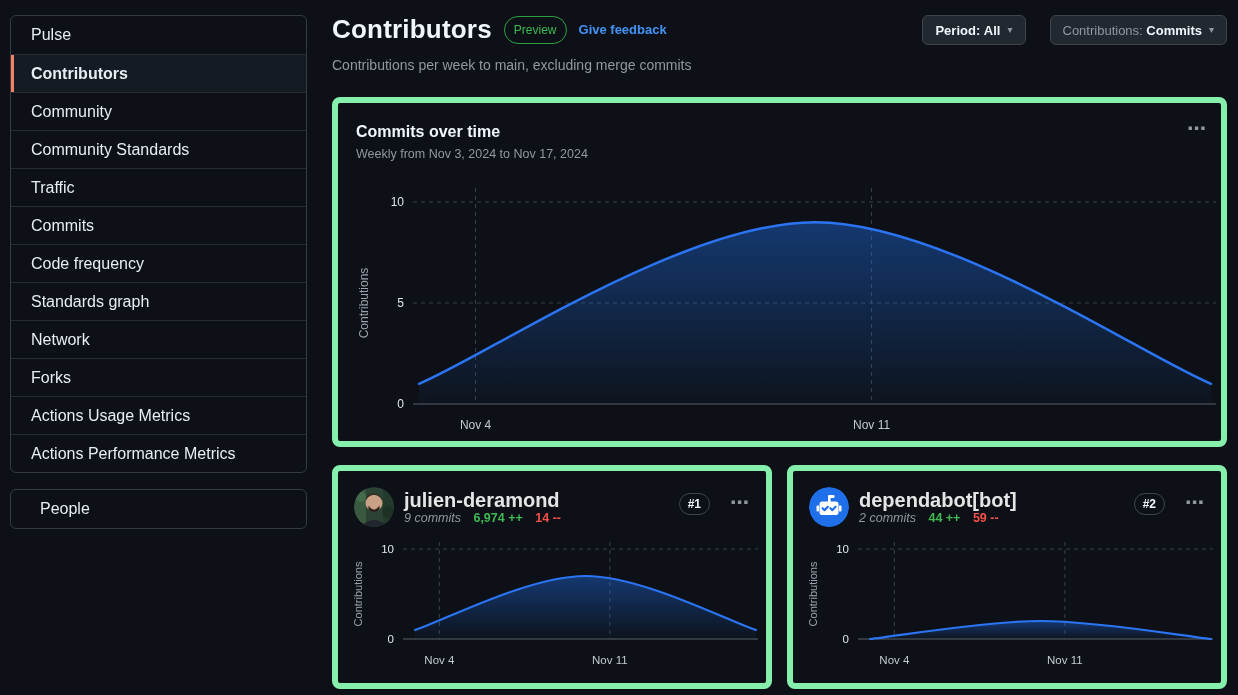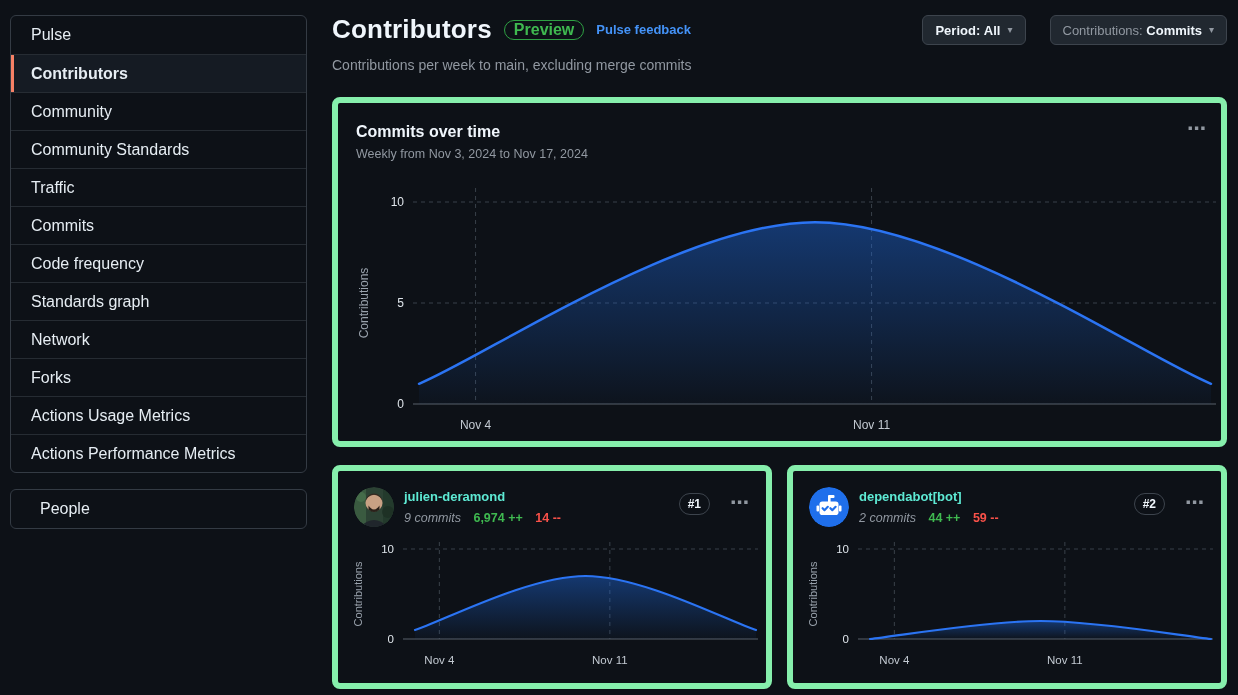--- a/index.html
+++ b/index.html
@@ -29,23 +29,23 @@
   .sb-active-bar {
     position:absolute; left:0; top:0; bottom:0; width:3px;
     background:#f78166; display:none;
   }
   .sb-item.active .sb-active-bar { display:block; }
   
   .header { position:absolute; left:332px; top:14px; }
   .title-row { display:flex; align-items:center; gap:12px; }
   .page-title { font-size:26px; font-weight:700; color:#f0f6fc; letter-spacing:.2px; }
   .preview-badge {
-    display:inline-flex; align-items:center; height:20px; padding:0 9px;
+    display:inline-flex; align-items:center; height:28px; padding:0 9px;
     border:1px solid #2ea043; border-radius:999px;
-    color:#3fb950; font-size:16px; font-weight:700;
+    color:#3fb950; font-size:12px; font-weight:400;
   }
   .feedback-link { color:#4493f8; font-size:13px; font-weight:600; text-decoration:none; cursor:pointer; }
   .subtitle { margin-top:12px; font-size:14px; color:#9198a1; }
   
   .toolbar { position:absolute; top:15px; right:11px; display:flex; gap:24px; }
   .btn {
     display:inline-flex; align-items:center; gap:7px; height:30px; padding:0 12px;
     background:#212830; border:1px solid #3d444d; border-radius:6px;
     font-family:"Liberation Sans", sans-serif; font-size:13px; color:#f0f6fc; cursor:pointer;
   }
@@ -65,22 +65,22 @@
   .card-subtitle { position:absolute; left:18px; top:44px; font-size:12.5px; color:#9198a1; }
   .kebab {
     position:absolute; right:14px; top:16px; background:none; border:none; cursor:pointer;
     color:#9198a1; font-size:19px; font-weight:700; letter-spacing:1px; line-height:1;
     font-family:"DejaVu Sans", sans-serif;
   }
   
   .cc-head { position:absolute; left:16px; top:16px; right:16px; height:44px; }
   .avatar { position:absolute; left:0; top:0; width:40px; height:40px; border-radius:50%; overflow:hidden; cursor:pointer; }
   .cc-name {
-    position:absolute; left:50px; top:2px; font-size:13px; font-weight:700;
-    color:#5eead4; text-decoration:none; cursor:pointer; white-space:nowrap;
+    position:absolute; left:50px; top:2px; font-size:20px; font-weight:700;
+    color:#e5e5e5; text-decoration:none; cursor:pointer; white-space:nowrap;
   }
   .cc-stats { position:absolute; left:50px; top:24px; font-size:12.5px; white-space:nowrap; }
   .cc-stats .commits { color:#9198a1;font-style:italic; }
   .cc-stats .adds { color:#3fb950; font-weight:700; margin-left:9px; }
   .cc-stats .dels { color:#f85149; font-weight:700; margin-left:9px; }
   .rank {
     position:absolute; right:40px; top:6px; height:22px; padding:0 8px;
     display:inline-flex; align-items:center;
     border:1px solid #3d444d; border-radius:999px;
     font-size:12px; font-weight:700; color:#f0f6fc;
@@ -146,21 +146,21 @@
 <nav class="sb-group sb-group-2">
   <div class="sb-item">
       <span>People</span>
     </div>
 </nav>
 
 <header class="header">
   <div class="title-row">
     <h1 class="page-title">Contributors</h1>
     <span class="preview-badge">Preview</span>
-    <a class="feedback-link">Pulse feedback</a>
+    <a class="feedback-link">Give feedback</a>
   </div>
   <div class="subtitle">Contributions per week to main, excluding merge commits</div>
 </header>
 
 <div class="toolbar">
   <button class="btn">
     <span><span class="strong">Period:</span>
     <span class="strong">All</span></span>
     <span class="caret">▾</span>
   </button>

